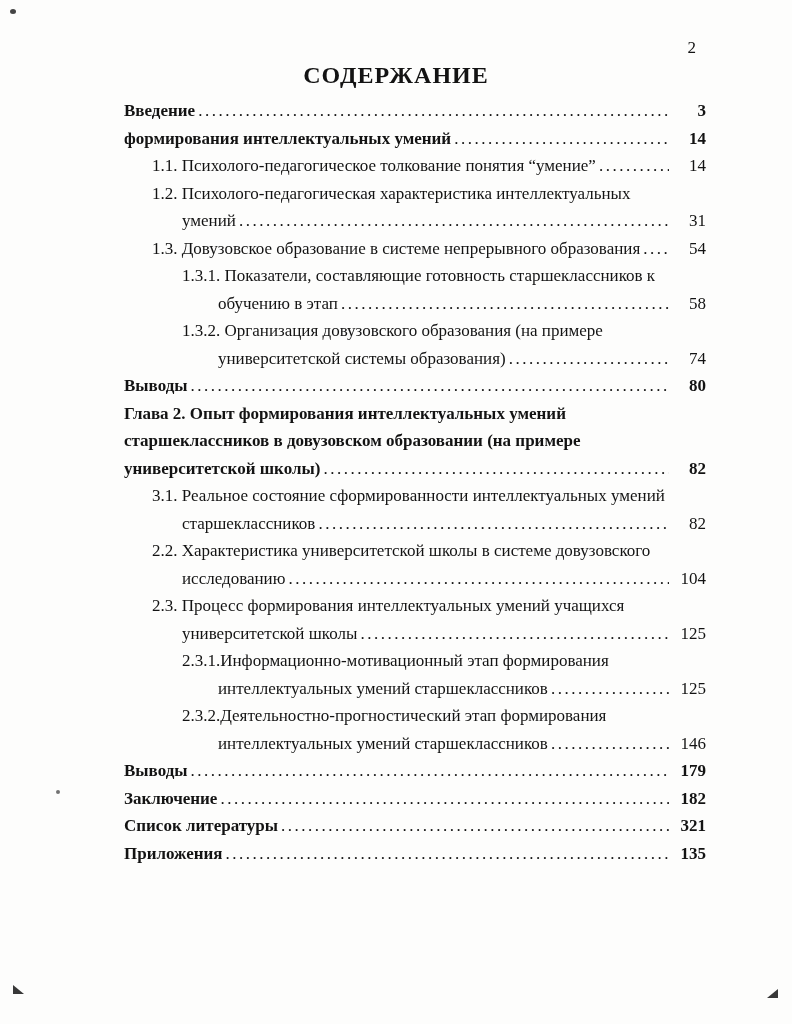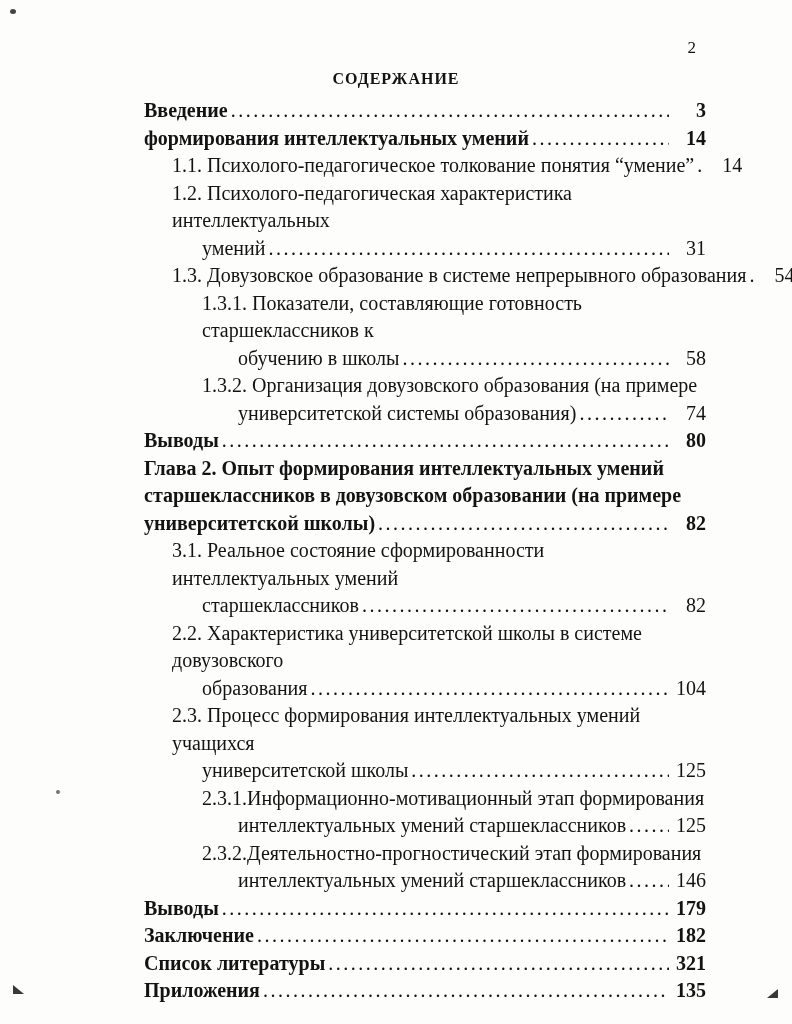--- a/index.html
+++ b/index.html
@@ -17,34 +17,33 @@
     position: absolute;
     top: 38px;
     right: 96px;
     font-size: 17px;
   }
   .doc-title {
     position: absolute;
     top: 62px;
     left: 0;
     right: 0;
-    margin: 8px;
+    margin: 0;
     text-align: center;
-    font-size: 16px;
+    font-size: 24px;
     font-weight: bold;
     letter-spacing: 1px;
   }
   .toc {
     position: absolute;
     top: 97px;
     left: 124px;
     right: 86px;
-    font-size: 20px;
+    font-size: 17px;
     line-height: 27.5px;
-    margin-left: 20px;
   }
   .entry.bold { font-weight: bold; }
   .line { display: block; }
   .line.lvl-0 { padding-left: 0; }
   .line.lvl-1 { padding-left: 28px; }
   .line.lvl-2 { padding-left: 58px; justify-content: space-between; }
   .line.lvl-3 { padding-left: 94px; }
   .line.last { display: flex; align-items: baseline; }
   .line.last .text { flex: 0 1 auto; white-space: nowrap; }
   .leader {
@@ -118,21 +117,21 @@
       <div class="entry">
         <div class="line lvl-1 last">
           <span class="text">1.3.  Довузовское образование в системе непрерывного образования</span>
           <span class="leader"></span>
           <span class="pageno">54</span>
         </div>
       </div>
       <div class="entry">
         <div class="line lvl-2"><span class="text">1.3.1. Показатели, составляющие готовность старшеклассников к</span></div>
         <div class="line lvl-3 last">
-          <span class="text">обучению в школы</span>
+          <span class="text">обучению в этап</span>
           <span class="leader"></span>
           <span class="pageno">58</span>
         </div>
       </div>
       <div class="entry">
         <div class="line lvl-2"><span class="text">1.3.2. Организация довузовского образования (на примере</span></div>
         <div class="line lvl-3 last">
           <span class="text">университетской системы образования)</span>
           <span class="leader"></span>
           <span class="pageno">74</span>
@@ -158,21 +157,21 @@
         <div class="line lvl-1"><span class="text">3.1. Реальное состояние сформированности интеллектуальных умений</span></div>
         <div class="line lvl-2 last">
           <span class="text">старшеклассников</span>
           <span class="leader"></span>
           <span class="pageno">82</span>
         </div>
       </div>
       <div class="entry">
         <div class="line lvl-1"><span class="text">2.2. Характеристика университетской школы в системе довузовского</span></div>
         <div class="line lvl-2 last">
-          <span class="text">образования</span>
+          <span class="text">исследованию</span>
           <span class="leader"></span>
           <span class="pageno">104</span>
         </div>
       </div>
       <div class="entry">
         <div class="line lvl-1"><span class="text">2.3. Процесс формирования интеллектуальных умений учащихся</span></div>
         <div class="line lvl-2 last">
           <span class="text">университетской школы</span>
           <span class="leader"></span>
           <span class="pageno">125</span>

